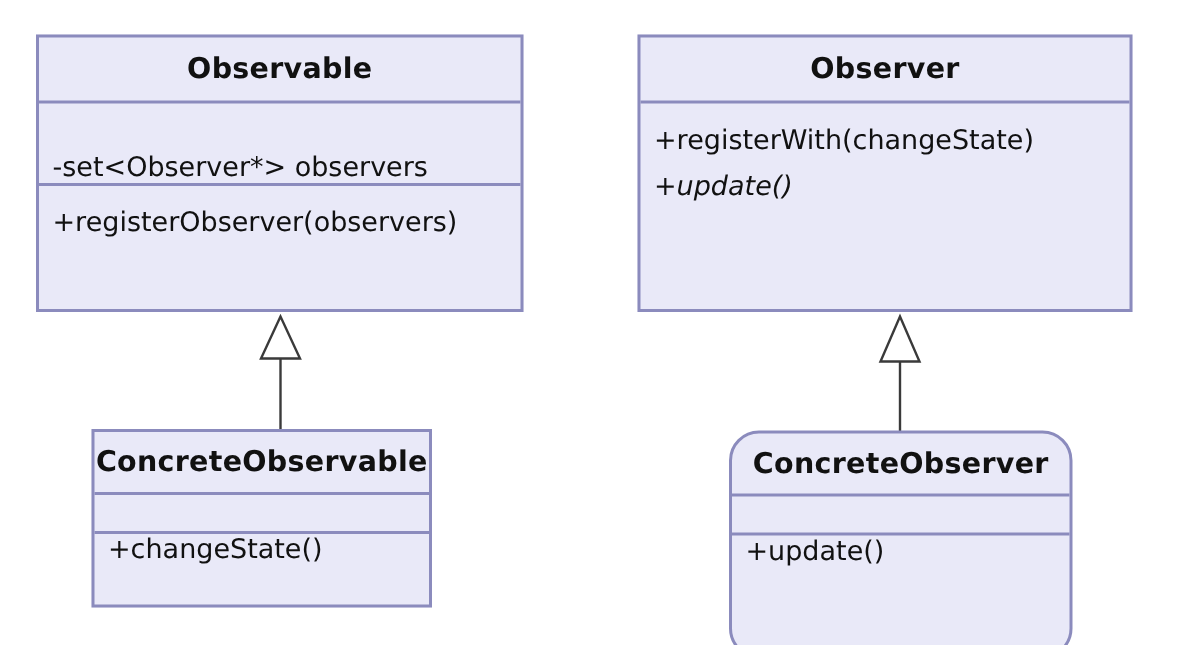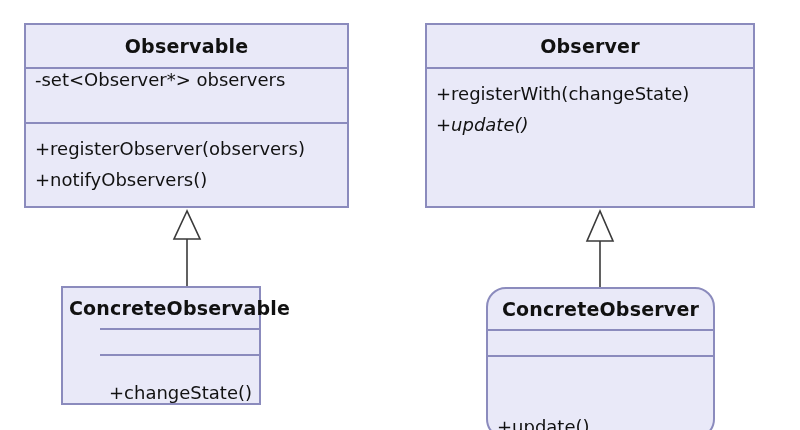--- a/index.html
+++ b/index.html
@@ -34,47 +34,47 @@
     align-items: center;
     justify-content: center;
     font-weight: bold;
     font-size: 19px;
     letter-spacing: 0.2px;
   }
 
   .compartment-attrs {
     border-bottom: 2px solid #8b8bbd;
     display: flex;
-    align-items: flex-start;
+    align-items: flex-end;
     padding-left: 9px;
     font-size: 18px;
   }
 
   .compartment-methods {
     flex: 1;
     padding: 9px 9px 0 9px;
     font-size: 18px;
     line-height: 31px;
   }
 
   
   #box-observable        { left: 24px;  top: 23px;  width: 325px; height: 185px; }
   #box-observer          { left: 425px; top: 23px;  width: 330px; height: 185px; }
   .top-box .compartment-title { height: 44px; }
   .top-box .compartment-attrs { height: 55px; }
 
   
-  #box-concrete-observable { left: 61px;  top: 286px; width: 200px; height: 119px; padding-left: 37px; }
+  #box-concrete-observable { left: 61px;  top: 286px; width: 227px; height: 119px; }
   #box-concrete-observer   { left: 486px; top: 287px; width: 229px; height: 152px; border-radius: 20px; }
   .bottom-box .compartment-title { height: 42px; font-size: 19px; }
   .bottom-box .compartment-attrs { height: 26px; }
   .bottom-box .compartment-methods {
     padding-top: 0;
     display: flex;
-    align-items: flex-end;
+    align-items: flex-start;
     line-height: normal;
   }
 
   .method-line { white-space: nowrap; }
   .abstract { font-style: italic; }
 </style>
 </head>
 <body>
 
 <div class="diagram">
@@ -90,21 +90,20 @@
     </g>
   </svg>
 
   <div id="box-observable" class="class-box top-box">
     <div class="compartment-title">Observable</div>
     <div class="compartment-attrs">
       <span>-set&lt;Observer*&gt; observers</span>
     </div>
     <div class="compartment-methods">
       <div class="method-line">+registerObserver(observers)</div>
-      <div class="method-line">+notifyObservers()</div>
     </div>
   </div>
 
   <div id="box-observer" class="class-box top-box">
     <div class="compartment-title">Observer</div>
     <div class="compartment-methods">
       <div class="method-line">+registerWith(changeState)</div>
       <div class="method-line abstract">+update()</div>
     </div>
   </div>

